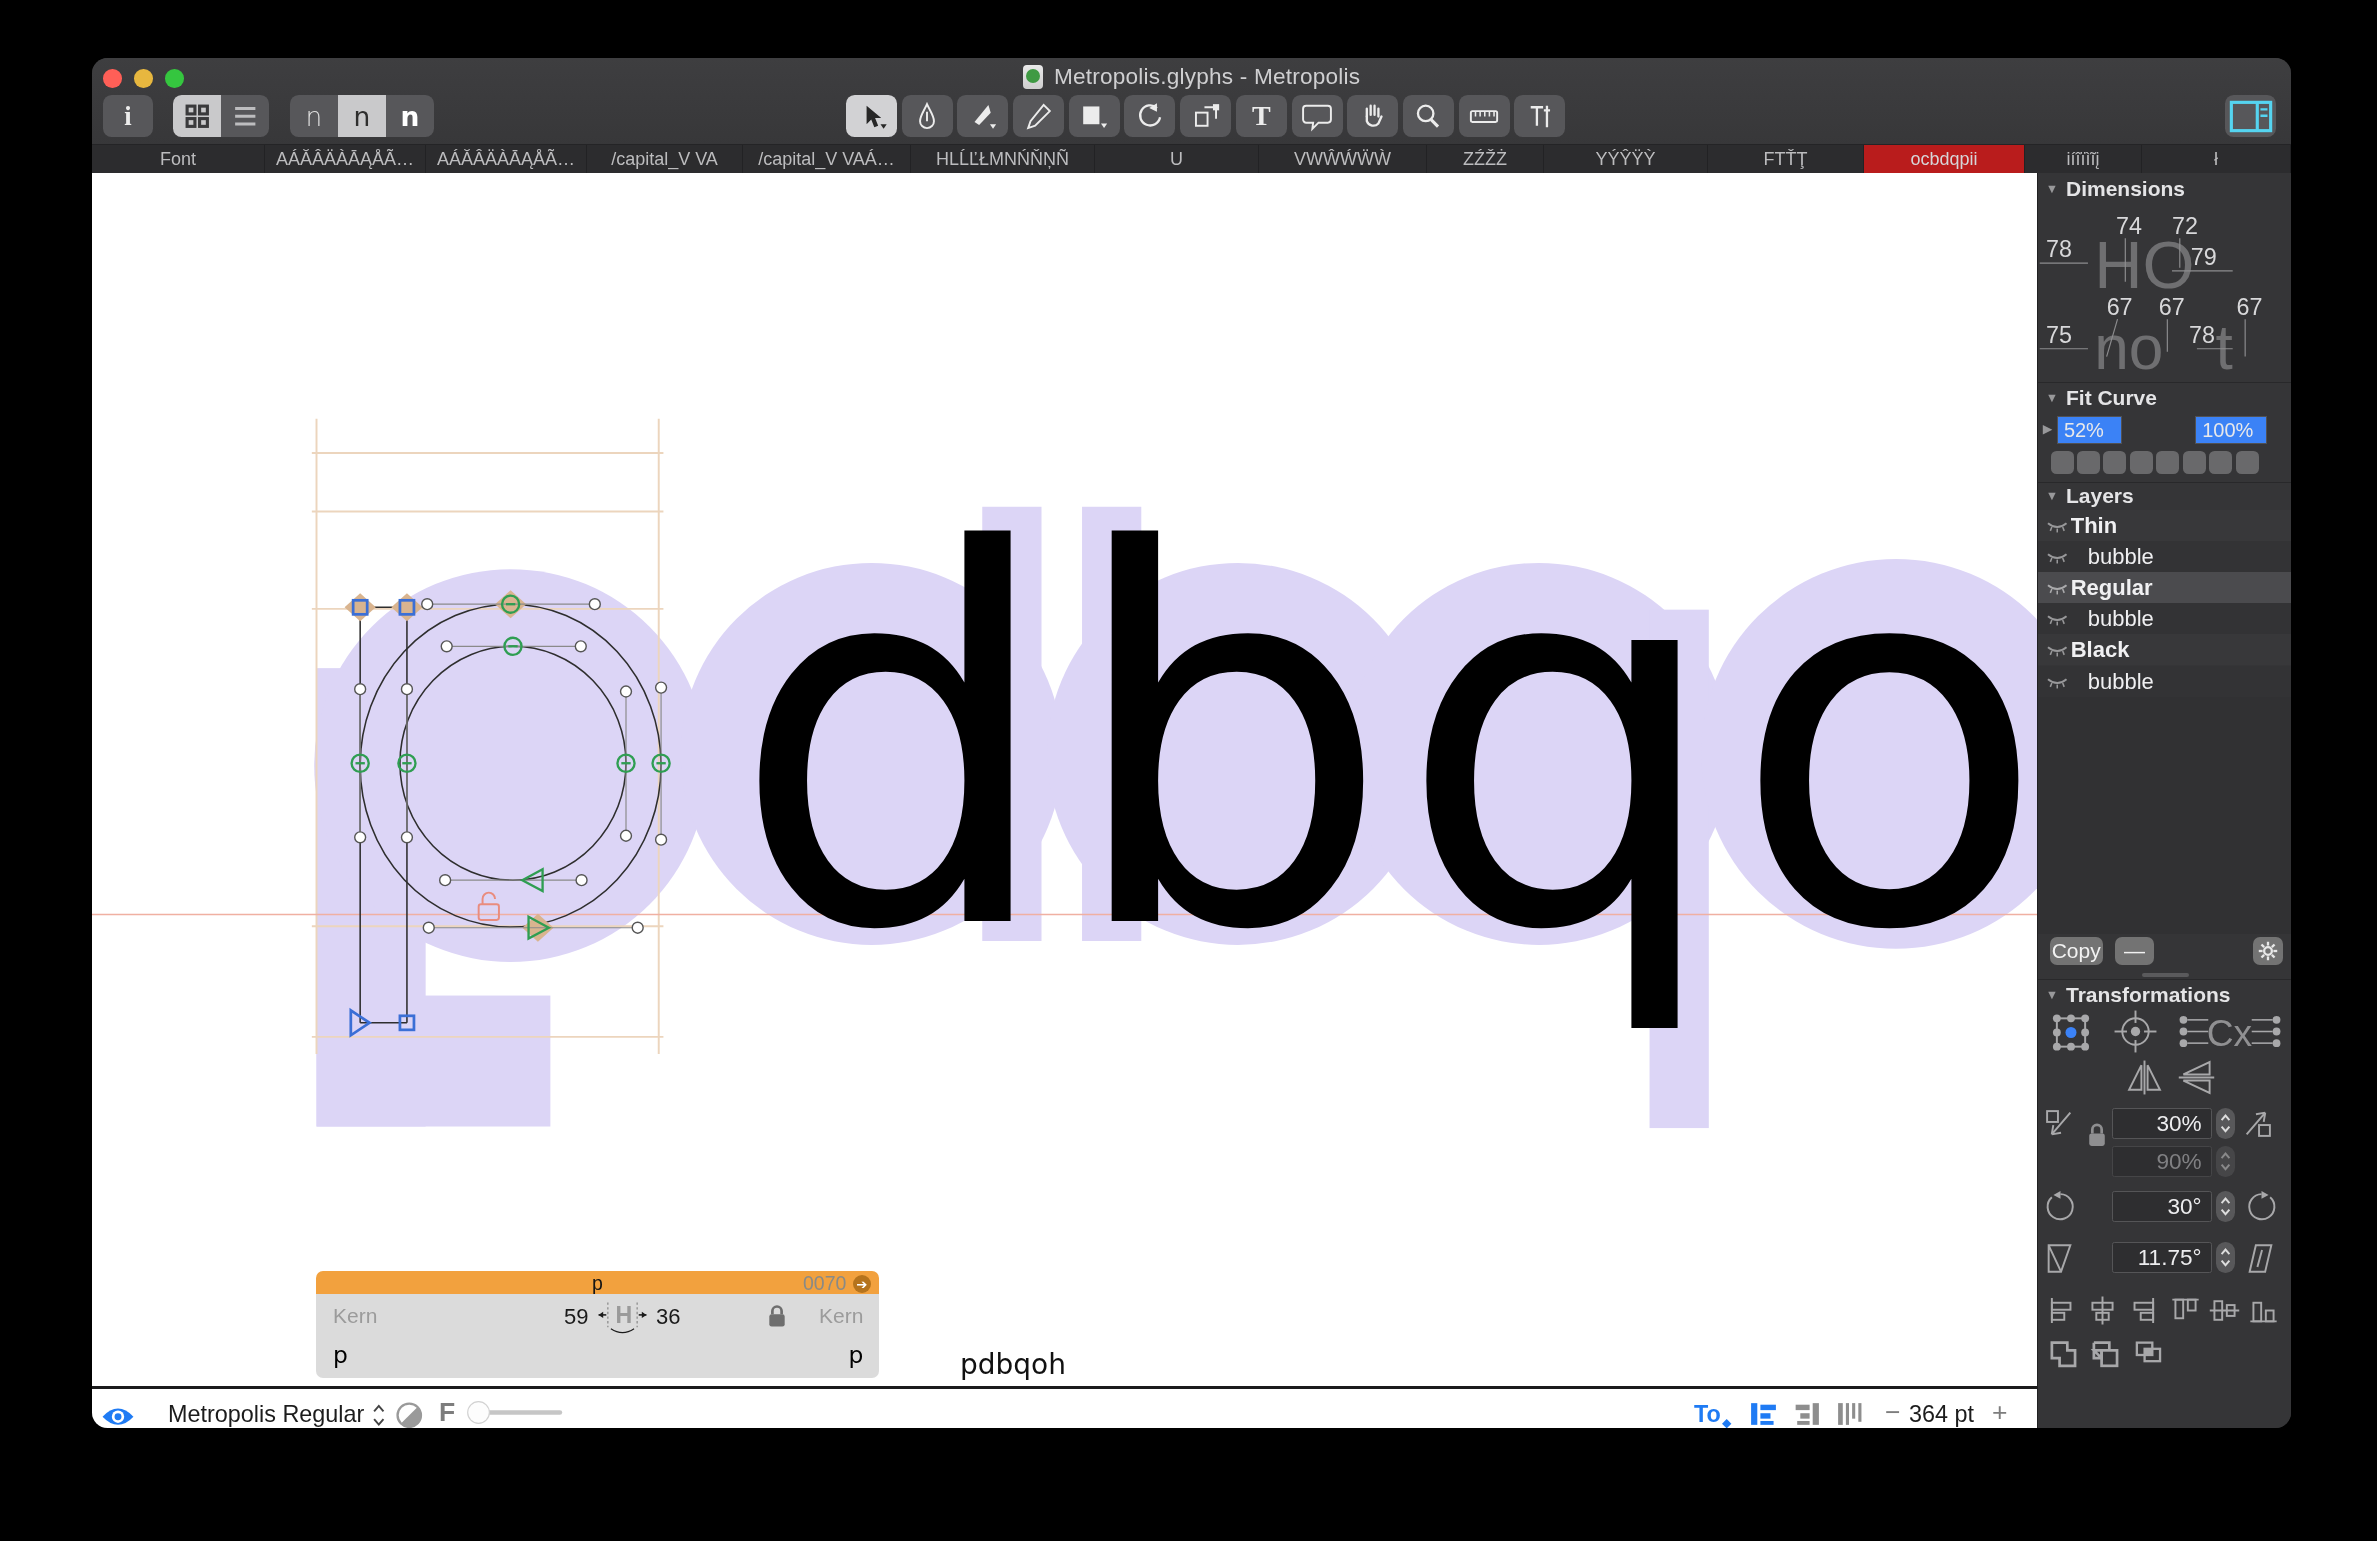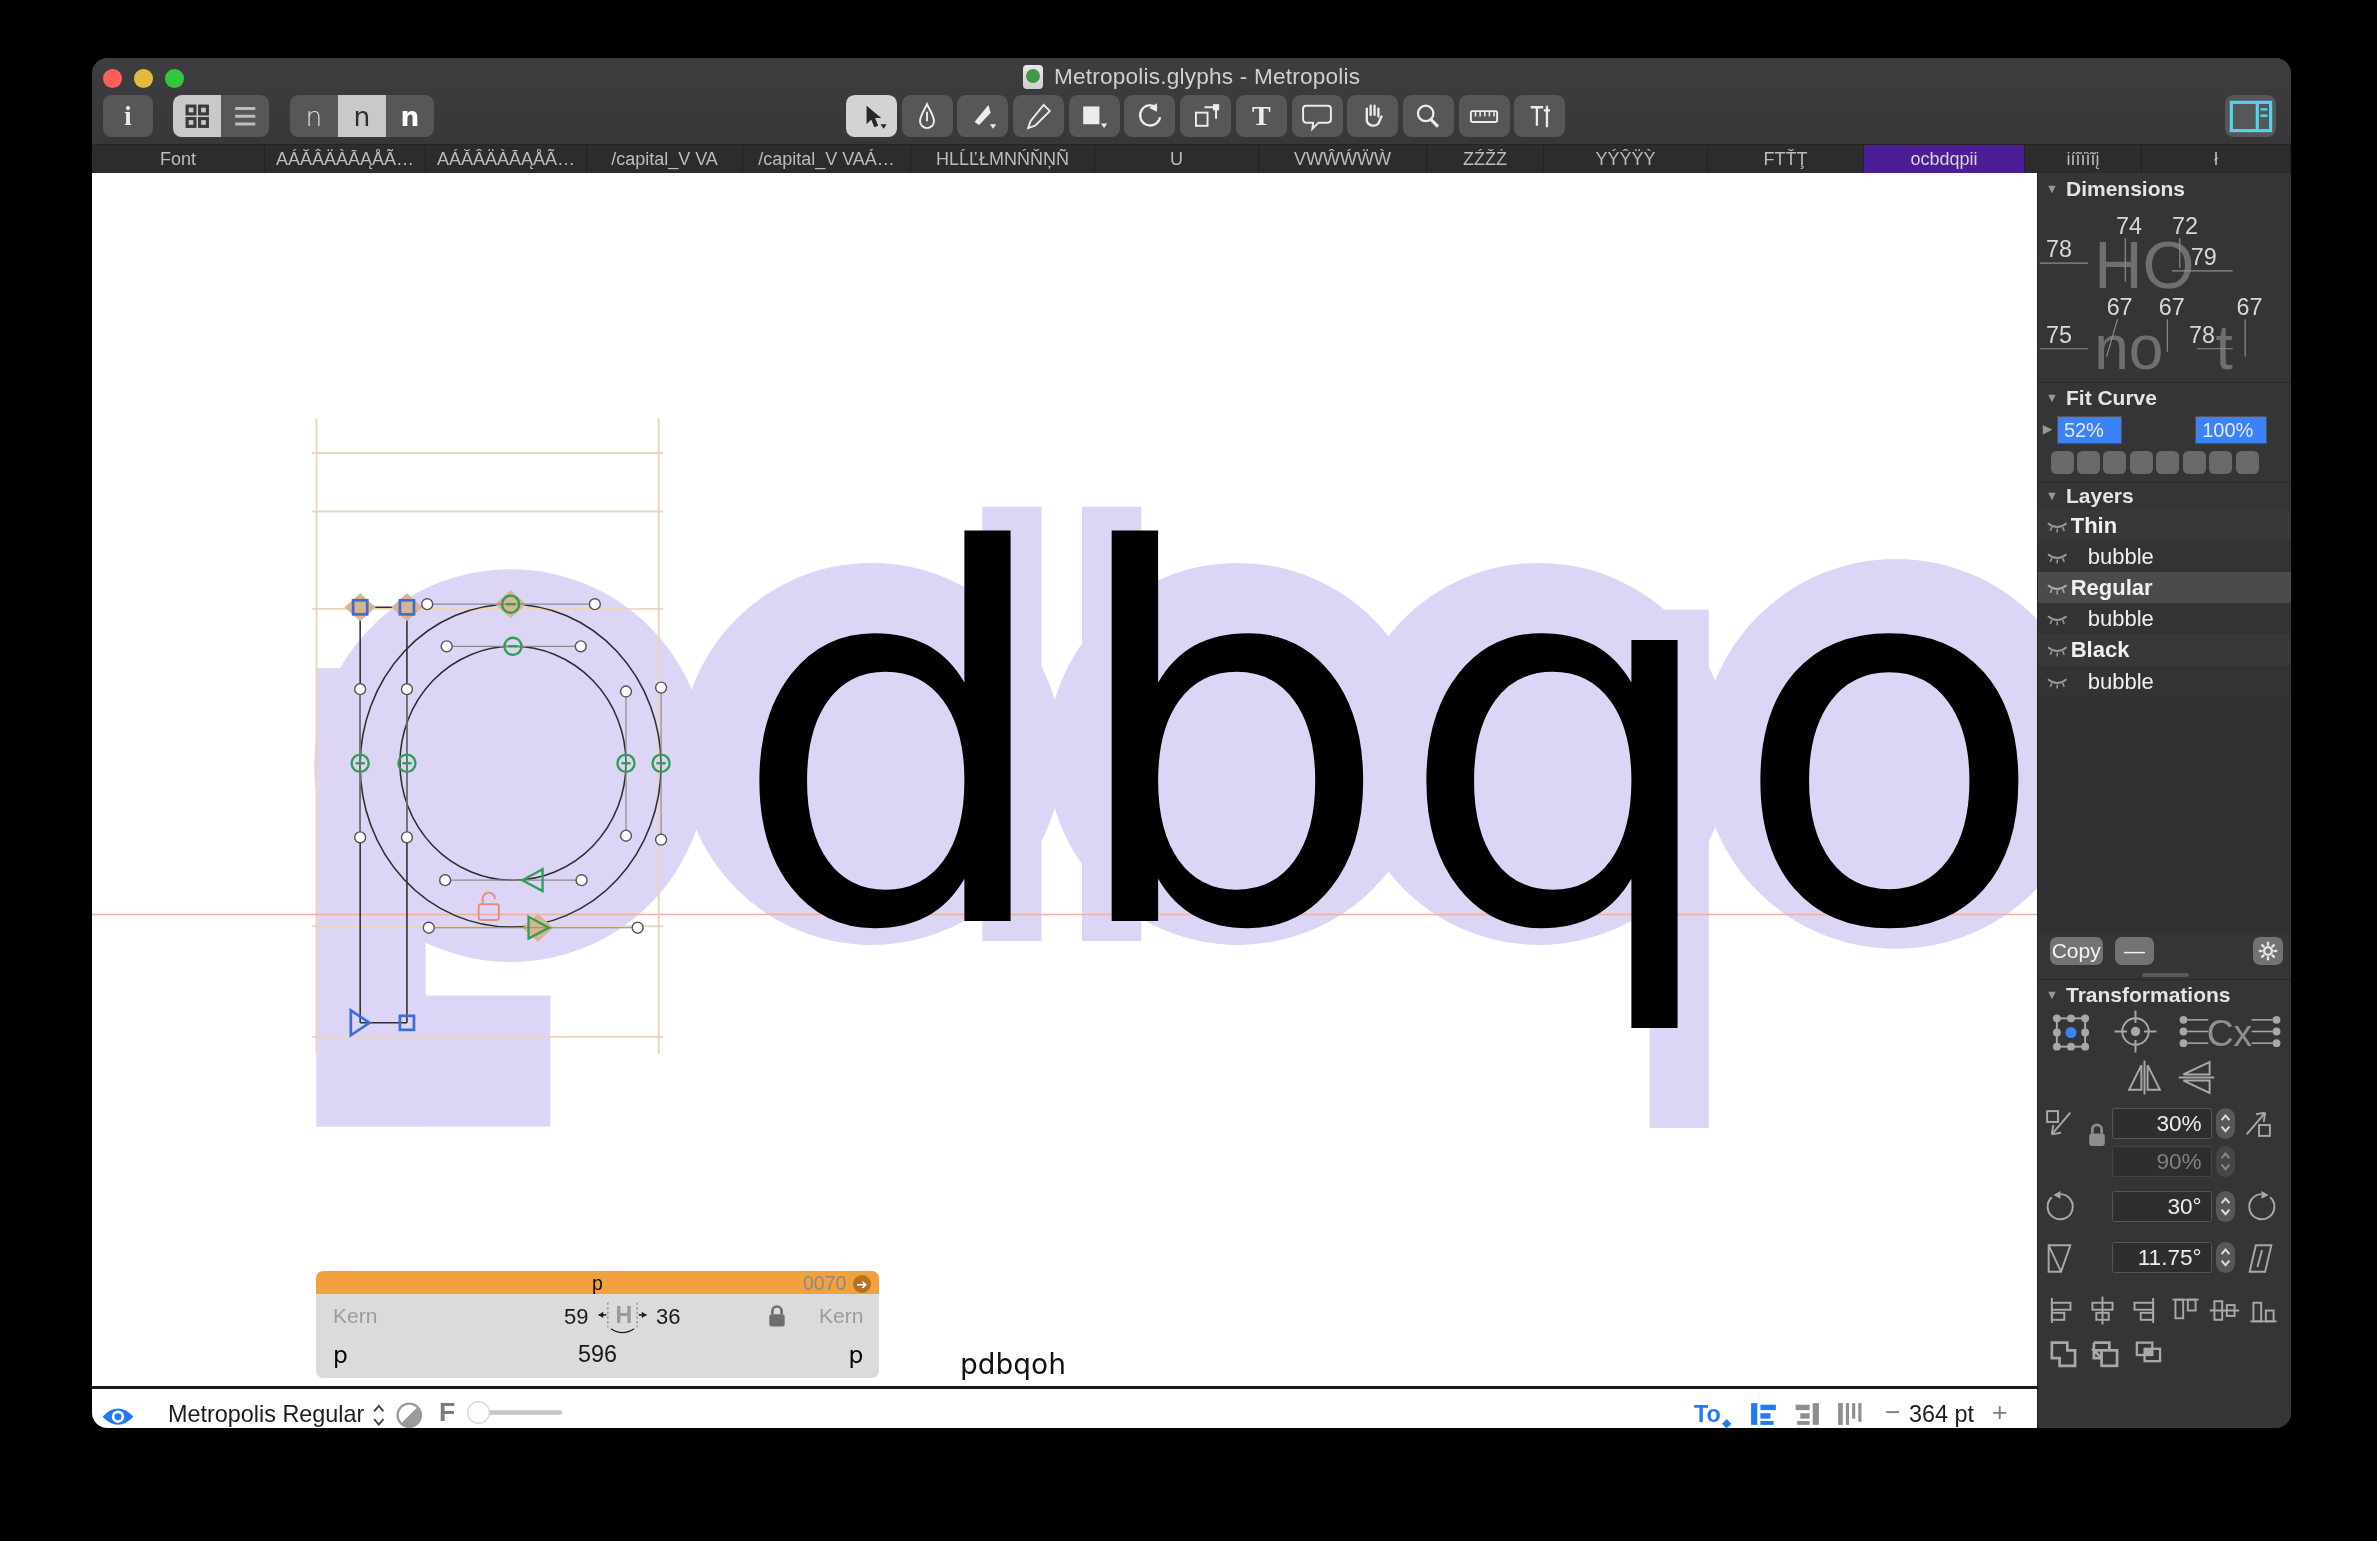--- a/index.html
+++ b/index.html
@@ -29,21 +29,21 @@
   .nglyph{font-family:"DejaVu Sans",sans-serif;font-size:26.5px;color:#e5e5e5;}
   .nglyph.thin{font-weight:200;color:#dddddd;}
   .nglyph.reg{color:#2e2e2e;font-weight:500;}
   .nglyph.blk{font-weight:800;color:#ffffff;}
   .tools{position:absolute;left:754px;top:0;display:flex;gap:4.7px;}
   .tools .btn{position:relative;width:51px;}
   .tabbar{position:absolute;left:0;top:86px;width:2199px;height:29px;background:#2c2c2e;display:flex;
     border-top:0.8px solid #242426;}
   .tab{height:29px;box-sizing:border-box;border-right:0.8px solid #222224;color:#bcbcbe;font-size:18px;
     display:flex;align-items:center;justify-content:center;white-space:nowrap;overflow:hidden;}
-  .tab.active{background:#4c1d95;color:#d6d6d8;}
+  .tab.active{background:#b91c1c;color:#d6d6d8;}
   
   .canvas{position:absolute;left:0;top:115px;width:1945px;height:1214px;background:#ffffff;overflow:hidden;}
   .cv{position:absolute;left:0;top:0;}
   .glyph-run{position:absolute;left:0;top:313px;height:514px;z-index:2;}
   .glyph-run span{position:absolute;top:0;font-family:"DejaVu Sans",sans-serif;font-size:514px;
     line-height:514px;color:#000;}
   .preview-text{position:absolute;left:804px;top:1175px;width:234px;text-align:center;font-size:28px;
     color:#111;z-index:4;font-family:"DejaVu Sans",sans-serif;}
   
   .infobox{position:absolute;left:224px;top:1098px;width:563px;z-index:5;font-family:"Liberation Sans",sans-serif;}
@@ -413,21 +413,20 @@
           </svg>
           <span class="ib-num" style="left:340px;">36</span>
           <svg style="position:absolute;right:92px;top:0;" width="20" height="25" viewBox="0 0 26 32">
             <rect x="3" y="13" width="20" height="16" rx="3" fill="#6e6e6e"></rect>
             <path d="M7,13 v-4 a6,6 0 0 1 12,0 v4" stroke="#6e6e6e" stroke-width="3.5" fill="none"></path>
           </svg>
           <span class="ib-kern" style="right:15.6px;">Kern</span>
         </div>
         <div class="ib-row2">
           <span class="ib-p" style="left:17px;">p</span>
-          <span class="ib-num" style="left:0;width:100%;text-align:center;font-size:23.4px;">596</span>
           <span class="ib-p" style="right:15.6px;">p</span>
         </div>
       </div>
     </div>
 
     <div class="preview-text">pdbqoh</div>
   </div>
 
   <div class="sep-line"></div>
   <div class="statusbar">

